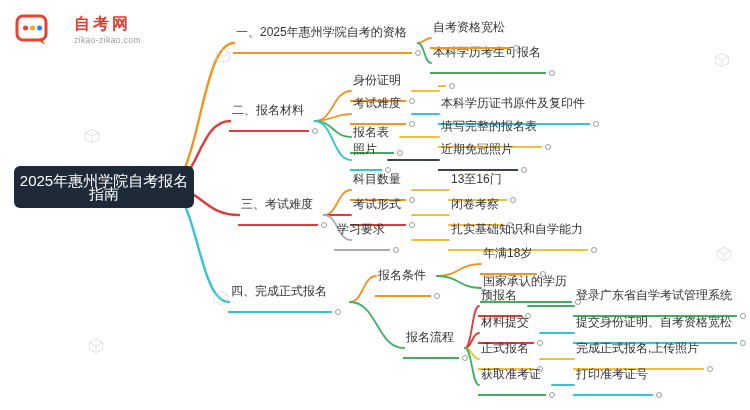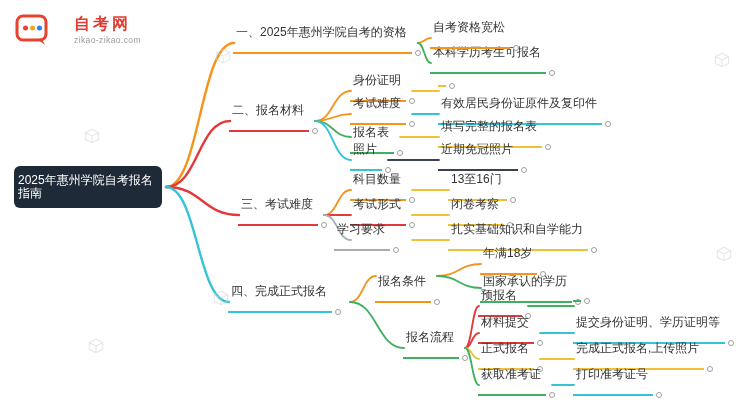--- a/index.html
+++ b/index.html
@@ -8,22 +8,22 @@
   #canvas{position:relative;width:750px;height:410px;background:#ffffff;overflow:hidden;}
   #edges{position:absolute;left:0;top:0;}
 
   
   .logo{position:absolute;left:14px;top:12px;display:flex;align-items:center;gap:24px;cursor:pointer;}
   .logo-text{display:flex;flex-direction:column;}
   .logo-name{color:var(--logoRed);font-weight:bold;font-size:16px;letter-spacing:3px;line-height:18px;}
   .logo-domain{color:#9a9a9a;font-size:8.5px;letter-spacing:.4px;margin-top:2px;}
 
   
-  .root{position:absolute;left:14px;top:166px;width:148px;background:var(--rootBg);color:#fff;
-        font-size:12px;line-height:13px;padding:8px 4px;border-radius:6px;cursor:pointer;}
+  .root{position:absolute;left:14px;top:166px;width:180px;background:var(--rootBg);color:#fff;
+        font-size:15px;line-height:13px;text-align:center;padding:8px 4px;border-radius:6px;cursor:pointer;}
 
   
   .node{position:absolute;font-size:12px;line-height:15px;color:#333;padding:0 5px 12px 3px;
         border-bottom:2px solid #0ea5e9;white-space:nowrap;cursor:pointer;}
   .dot{position:absolute;right:-9px;bottom:-4px;width:6px;height:6px;border-radius:50%;
        background:#fff;border:1.5px solid #9e9e9e;}
 
   .u-orange{border-bottom-color:var(--orange);}
   .u-red{border-bottom-color:var(--red);}
   .u-yellow{border-bottom-color:var(--yellow);}
@@ -110,41 +110,41 @@
   <div class="root" id="n-root">2025年惠州学院自考报名指南</div>
 
   <div class="node u-orange" id="b1" style="left:233px;top:25px"><span>一、2025年惠州学院自考的资格</span><span class="dot"></span></div>
   <div class="node u-green" id="b1c1" style="left:430px;top:45px"><span>本科学历考生可报名</span><span class="dot"></span></div>
   <div class="node u-orange" id="b1c0" style="left:430px;top:20px"><span>自考资格宽松</span><span class="dot"></span></div>
 
   <div class="node u-red" id="b2" style="left:229px;top:103px"><span>二、报名材料</span><span class="dot"></span></div>
   <div class="node u-orange" id="b2c0" style="left:350px;top:73px"><span>身份证明</span><span class="dot"></span></div>
   <div class="node u-yellow" id="b2c0c0" style="left:438px;top:73px"><span class="dot"></span></div>
   <div class="node u-orange" id="b2c1" style="left:350px;top:96px"><span>考试难度</span><span class="dot"></span></div>
-  <div class="node u-cyan" id="b2c1c0" style="left:438px;top:96px"><span>有效居民身份证原件及复印件</span><span class="dot"></span></div>
+  <div class="node u-cyan" id="b2c1c0" style="left:438px;top:96px"><span>本科学历证书原件及复印件</span><span class="dot"></span></div>
   <div class="node u-green" id="b2c2" style="left:350px;top:125px"><span>报名表</span><span class="dot"></span></div>
   <div class="node u-yellow" id="b2c2c0" style="left:438px;top:119px"><span>填写完整的报名表</span><span class="dot"></span></div>
   <div class="node u-cyan" id="b2c3" style="left:350px;top:142px"><span>照片</span><span class="dot"></span></div>
   <div class="node u-dark" id="b2c3c0" style="left:438px;top:142px"><span>近期免冠照片</span><span class="dot"></span></div>
 
   <div class="node u-red" id="b3" style="left:238px;top:197px"><span>三、考试难度</span><span class="dot"></span></div>
   <div class="node u-orange" id="b3c0" style="left:350px;top:172px"><span>科目数量</span><span class="dot"></span></div>
   <div class="node u-yellow" id="b3c0c0" style="left:448px;top:172px"><span>13至16门</span><span class="dot"></span></div>
   <div class="node u-red" id="b3c1" style="left:350px;top:197px"><span>考试形式</span><span class="dot"></span></div>
   <div class="node u-yellow" id="b3c1c0" style="left:448px;top:197px"><span>闭卷考察</span><span class="dot"></span></div>
   <div class="node u-gray" id="b3c2" style="left:334px;top:222px"><span>学习要求</span><span class="dot"></span></div>
   <div class="node u-yellow" id="b3c2c0" style="left:448px;top:222px"><span>扎实基础知识和自学能力</span><span class="dot"></span></div>
 
   <div class="node u-cyan" id="b4" style="left:228px;top:284px"><span>四、完成正式报名</span><span class="dot"></span></div>
-  <div class="node u-orange" id="b4c0" style="left:375px;top:274px"><span>报名条件</span><span class="dot"></span></div>
+  <div class="node u-orange" id="b4c0" style="left:375px;top:268px"><span>报名条件</span><span class="dot"></span></div>
   <div class="node u-orange" id="b4c0c0" style="left:480px;top:246px"><span>年满18岁</span><span class="dot"></span></div>
   <div class="node u-green" id="b4c0c1" style="left:480px;top:274px"><span>国家承认的学历</span><span class="dot"></span></div>
   <div class="node u-green" id="b4c1" style="left:403px;top:330px"><span>报名流程</span><span class="dot"></span></div>
   <div class="node u-red" id="b4c1c0" style="left:478px;top:288px"><span>预报名</span><span class="dot"></span></div>
-  <div class="node u-green" id="b4c1c0c0" style="left:573px;top:288px"><span class="dot"></span></div>
+  <div class="node u-green" id="b4c1c0c0" style="left:573px;top:288px"><span>登录广东省自学考试管理系统</span><span class="dot"></span></div>
   <div class="node u-red" id="b4c1c1" style="left:478px;top:315px"><span>材料提交</span><span class="dot"></span></div>
-  <div class="node u-cyan" id="b4c1c1c0" style="left:573px;top:315px"><span>提交身份证明、学历证明等</span><span class="dot"></span></div>
+  <div class="node u-cyan" id="b4c1c1c0" style="left:573px;top:315px"><span>提交身份证明、自考资格宽松</span><span class="dot"></span></div>
   <div class="node u-yellow" id="b4c1c2" style="left:478px;top:341px"><span>正式报名</span><span class="dot"></span></div>
   <div class="node u-yellow" id="b4c1c2c0" style="left:573px;top:341px"><span>完成正式报名,上传照片</span><span class="dot"></span></div>
   <div class="node u-green" id="b4c1c3" style="left:478px;top:367px"><span>获取准考证</span><span class="dot"></span></div>
   <div class="node u-cyan" id="b4c1c3c0" style="left:573px;top:367px"><span>打印准考证号</span><span class="dot"></span></div>
 
 </div>
 
 </body></html>

